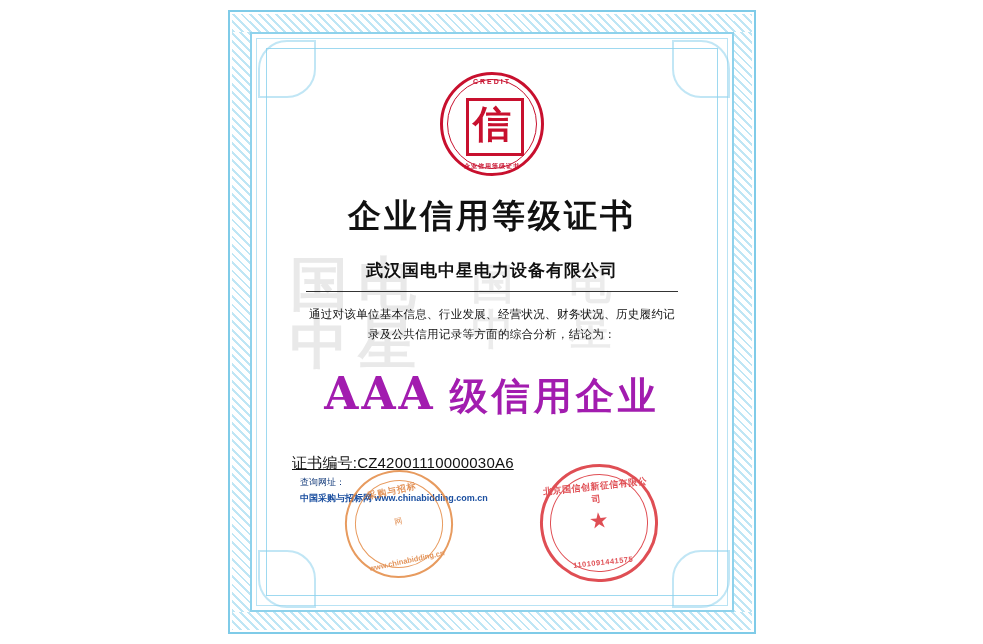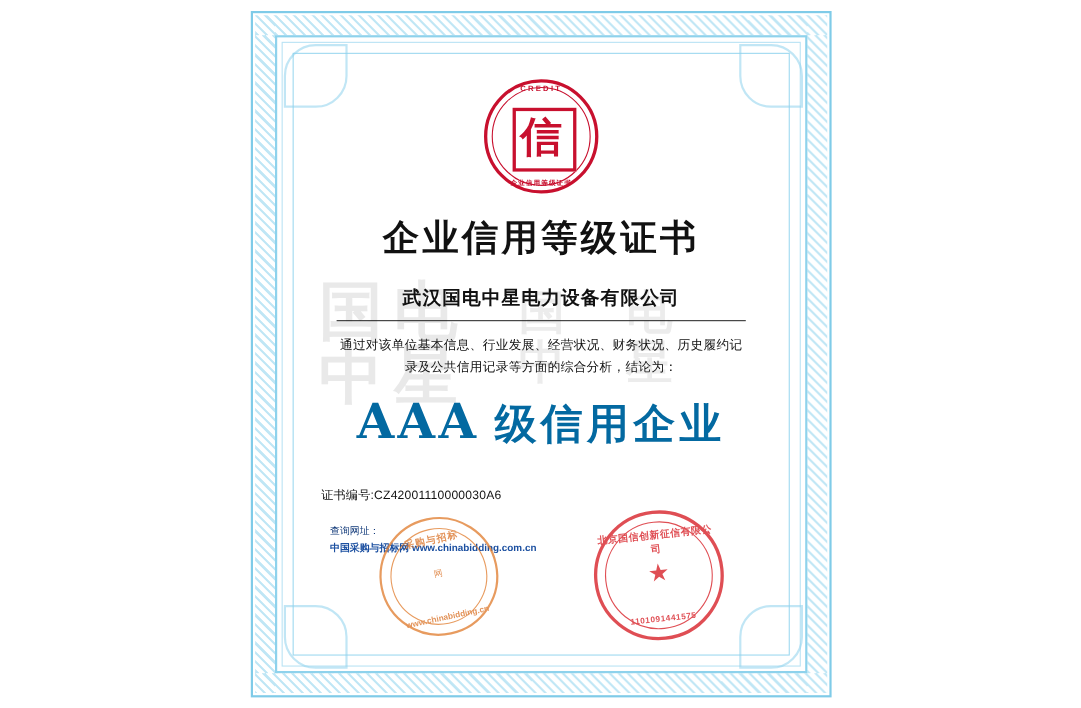--- a/index.html
+++ b/index.html
@@ -219,22 +219,22 @@
     margin: 12px auto 0 auto;
     width: 366px;
     font-size: 11.5px;
     line-height: 20px;
     color: #111111;
     text-align: justify;
     text-align-last: center;
     letter-spacing: .3px;
   }
   .grade-line {
-    margin-top: 14px;
-    color: #0369a1;
+    margin-top: 24px;
+    color: #a21caf;
     font-weight: bold;
     font-family: "DejaVu Serif", serif;
     white-space: nowrap;
   }
   .grade-aaa {
     font-size: 44px;
     letter-spacing: 3px;
   }
   .grade-suffix {
     font-size: 38px;
@@ -242,23 +242,24 @@
     margin-left: 14px;
   }
 
   .meta-row {
     margin-top: 32px;
     width: 400px;
     margin-left: auto;
     margin-right: auto;
     display: flex;
     justify-content: space-between;
-    font-size: 11px;
+    font-size: 15px;
     color: #111111;
     letter-spacing: .2px;
+    text-decoration: underline;
   }
 
   
   .footer {
     position: absolute;
     left: 300px;
     top: 474px;
     width: 260px;
     text-align: left;
     font-size: 9px;

